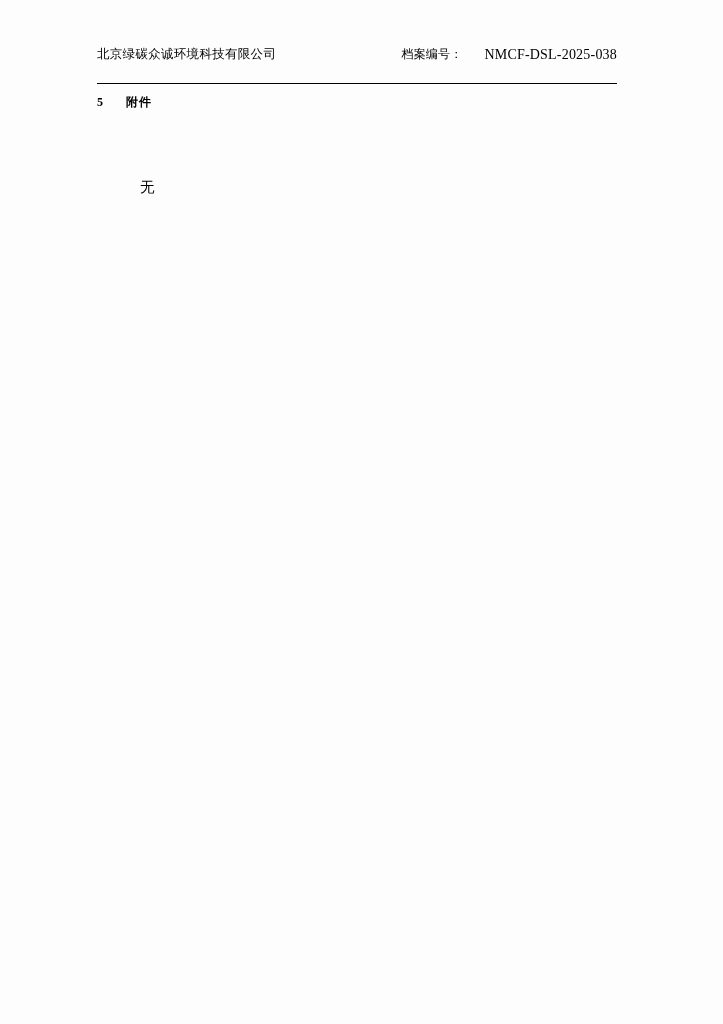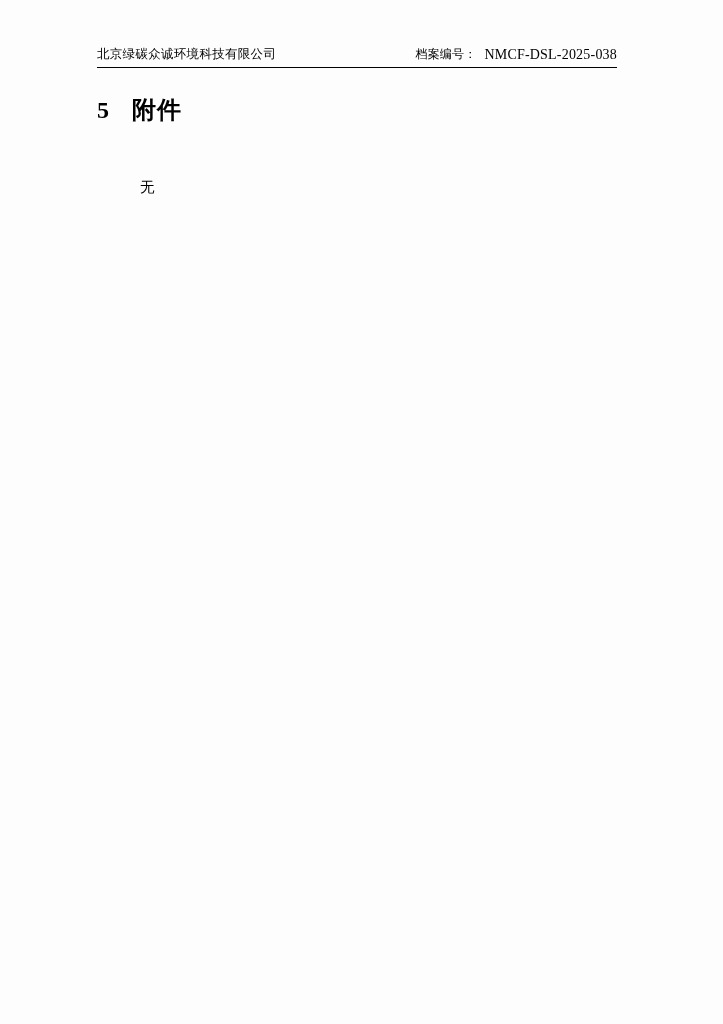--- a/index.html
+++ b/index.html
@@ -26,21 +26,21 @@
   
   .header {
     position: absolute;
     left: 97px;
     top: 46px;
     width: 520px;
     display: flex;
     justify-content: space-between;
     align-items: flex-end;
     font-size: 12.5px;
-    padding-bottom: 4px;
+    padding-bottom: 20px;
     border-bottom: 1.2px solid #000;
   }
   .header-left {
     font-family: "DejaVu Serif", "Liberation Serif", serif;
     font-size: 12.5px;
     letter-spacing: 0.3px;
     white-space: nowrap;
   }
   .header-right {
     display: flex;
@@ -48,32 +48,32 @@
     white-space: nowrap;
   }
   .header-right .hr-label {
     font-family: "DejaVu Serif", "Liberation Serif", serif;
     font-size: 12px;
     letter-spacing: 0.2px;
   }
   .header-right .hr-value {
     font-family: "Liberation Serif", serif;
     font-size: 14px;
-    margin-left: 8px;
+    margin-left: 22px;
     letter-spacing: 0.2px;
   }
 
   
   .h-section {
     position: absolute;
     left: 97px;
     top: 94px;
     font-family: "DejaVu Serif", "Liberation Serif", serif;
     font-weight: bold;
-    font-size: 24px;
+    font-size: 12px;
     letter-spacing: 1px;
     white-space: nowrap;
   }
   .h-section .num {
     font-family: "Liberation Serif", serif;
     font-weight: bold;
   }
   .h-section .gap {
     display: inline-block;
     width: 22px;

